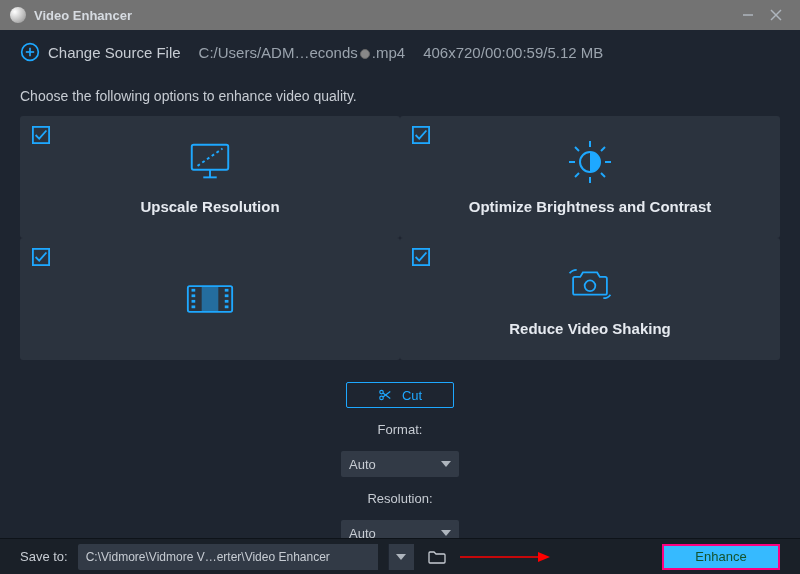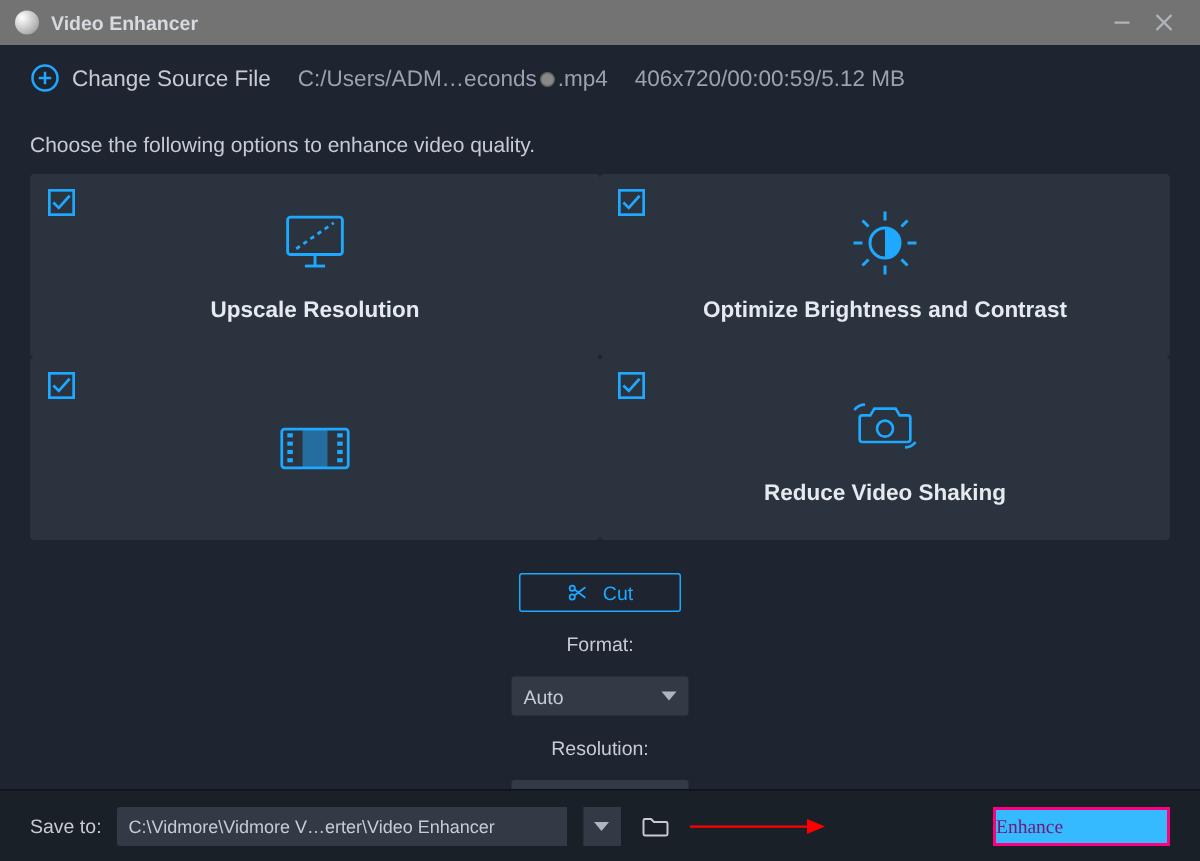--- a/index.html
+++ b/index.html
@@ -108,21 +108,21 @@
     background:transparent;
     margin-left:auto;
   }
   .arrow{
     position:relative;flex:0 0 60px;height:2px;
   }
   .arrow svg{position:absolute;top:-6px;left:0;}
   
   .footer{
     position:absolute;left:0;bottom:0;width:100%;
-    height:48px;background:#1a2028;
+    height:36px;background:#1a2028;
     display:flex;align-items:center;
     padding:0 20px;gap:10px;
     border-top:1px solid #0e1319;
   }
   .save-label{color:var(--text);}
   .path-box{
     flex:0 0 300px;height:26px;
     background:var(--panel-light);
     display:flex;align-items:center;padding:0 8px;
     color:var(--text);
@@ -136,24 +136,23 @@
   }
   .folder-btn{
     width:26px;height:26px;
     display:flex;align-items:center;justify-content:center;
     color:var(--text);
   }
   .enhance-btn{
     width:118px;height:26px;
     background:var(--accent2);
     border:2px solid var(--highlight);
-    color:#701a75;font-weight:500;
-    display:flex;align-items:center;justify-content:flex-start;
+    color:#14532d;font-weight:500;
+    display:flex;align-items:center;justify-content:center;
     margin-left:auto;
-    font-family:Liberation Serif, serif;
   }
   .footer .arrow-f{flex:0 0 80px;}
   .tri{width:0;height:0;border-left:5px solid transparent;border-right:5px solid transparent;border-top:6px solid #aeb5bd;}
 </style>
 </head>
 <body>
 
 <div class="titlebar">
   <div class="app-icon"></div>
   <span class="title">Video Enhancer</span>

